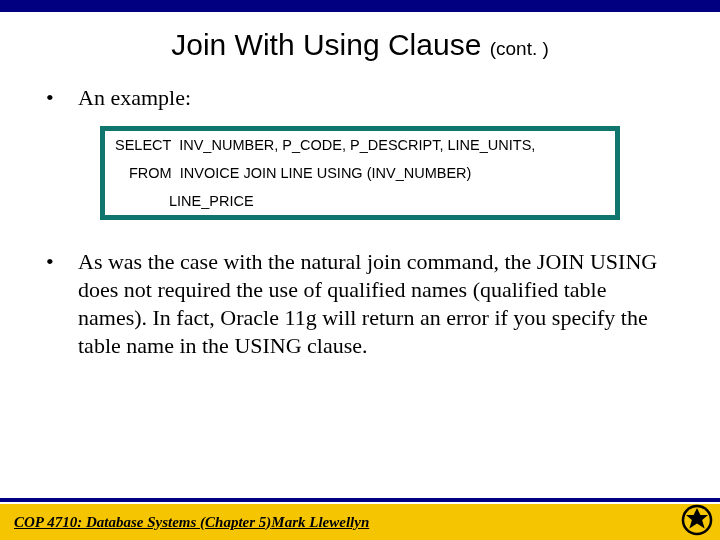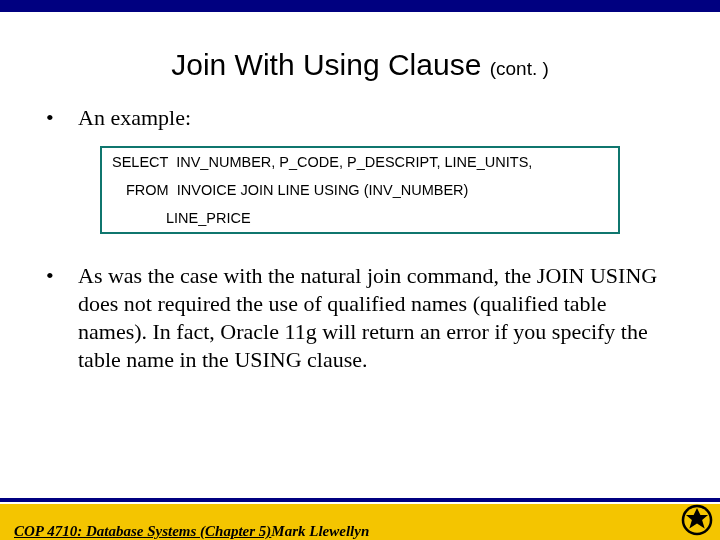--- a/index.html
+++ b/index.html
@@ -9,21 +9,20 @@
     background: #ffffff;
     position: relative;
   }
   .top-bar {
     width: 100%;
     height: 12px;
     background: #000080;
   }
   .slide {
     padding: 10px 40px 0 40px;
-    margin-top: 20px;
   }
   .title {
     font-family: Arial, Helvetica, sans-serif;
     font-size: 30px;
     font-weight: 400;
     color: #000000;
     text-align: center;
     margin: 6px 0 22px 0;
   }
   .title .cont {
@@ -39,21 +38,21 @@
     line-height: 28px;
     text-align: left;
     padding-left: 6px;
   }
   .bullet-text {
     flex: 1;
     font-size: 22px;
     line-height: 28px;
   }
   .sql-box {
-    border: 2px solid #0f766e;
+    border: 5px solid #0f766e;
     background: #fff;
     margin: 0 0 0 60px;
     width: 520px;
   }
   .sql-line {
     font-family: Arial, Helvetica, sans-serif;
     font-size: 14.5px;
     padding: 6px 8px 6px 8px;
     white-space: pre;
   }
@@ -71,31 +70,31 @@
     background: #000080;
   }
   .footer-band {
     position: absolute;
     left: 0;
     bottom: 0;
     width: 100%;
     height: 36px;
     background: #f4c500;
     display: flex;
-    align-items: flex-end;
+    align-items: center;
     padding: 0 14px;
     font-family: "Times New Roman", Times, serif;
     font-weight: bold;
     font-style: italic;
     font-size: 15px;
     color: #000;
   }
   .footer-left { flex: 0 0 auto; text-decoration: underline; }
   .footer-center { flex: 1; text-align: center; text-decoration: underline; padding-left: 40px; }
-  .footer-right { flex: 0 0 auto; margin-right: 36px; }
+  .footer-right { flex: 0 0 auto; text-decoration: underline; margin-right: 36px; }
   .logo {
     position: absolute;
     right: 6px;
     bottom: 3px;
     width: 34px;
     height: 34px;
   }
 </style>
 </head>
 <body>

